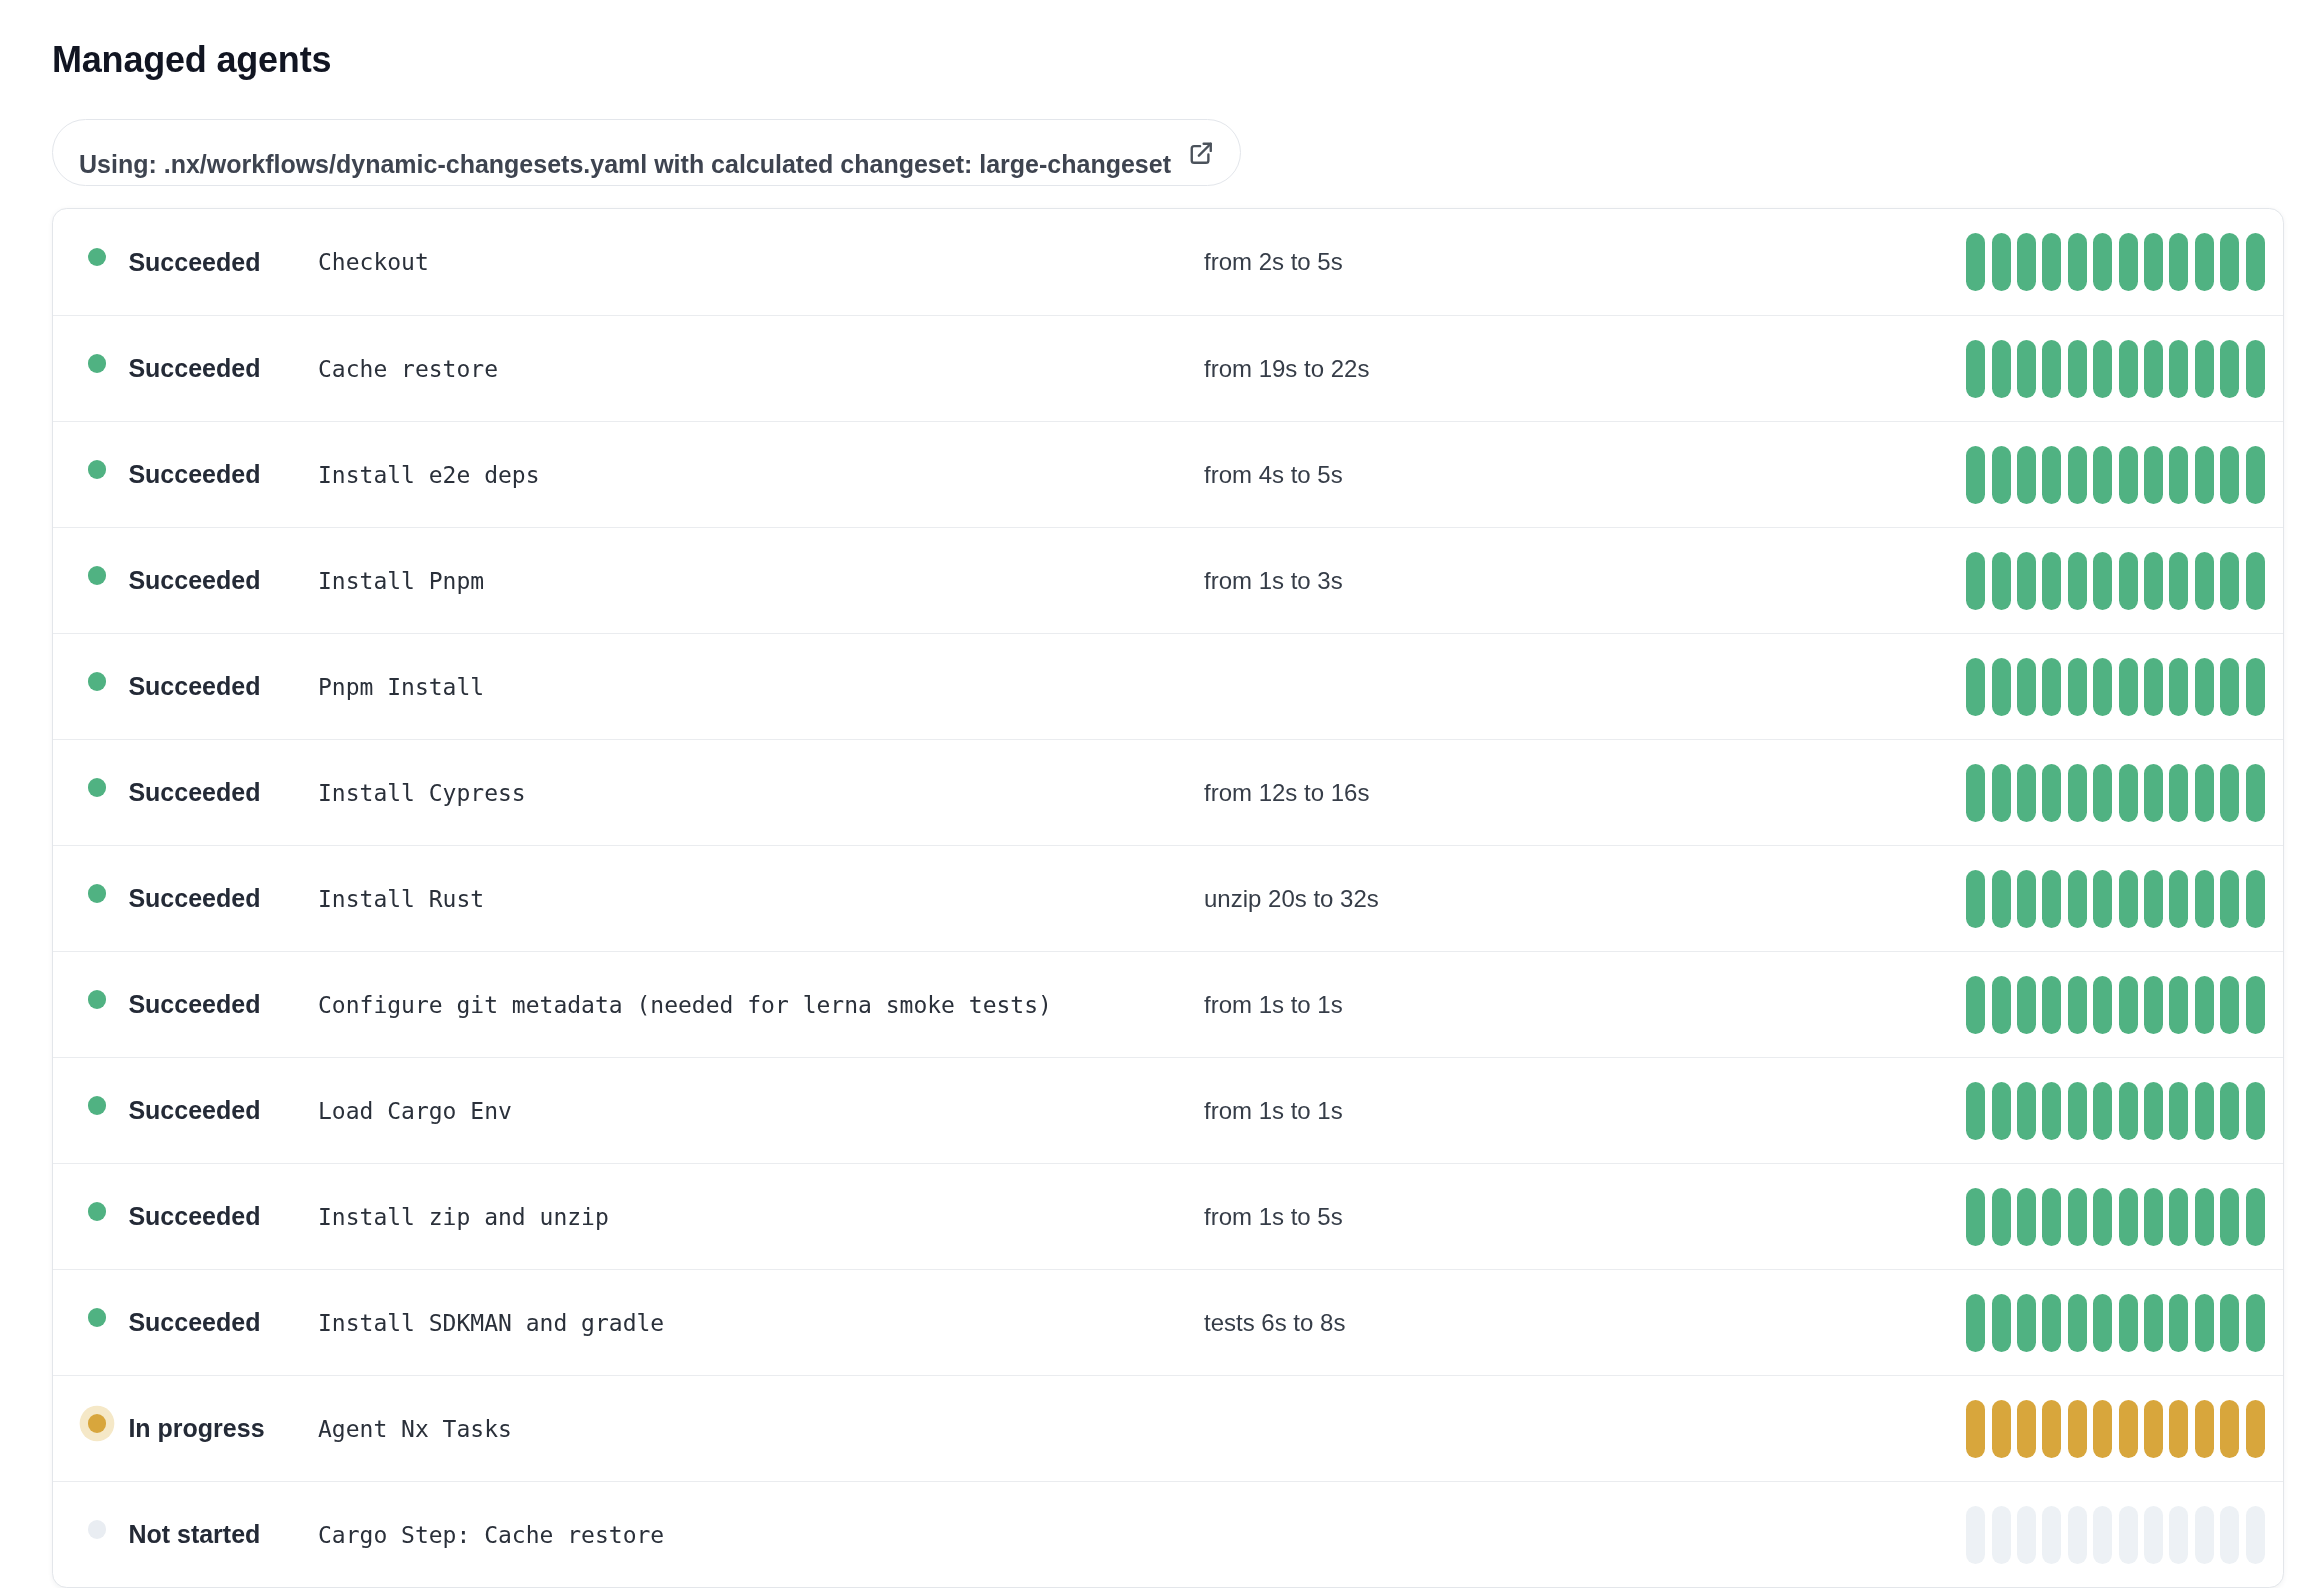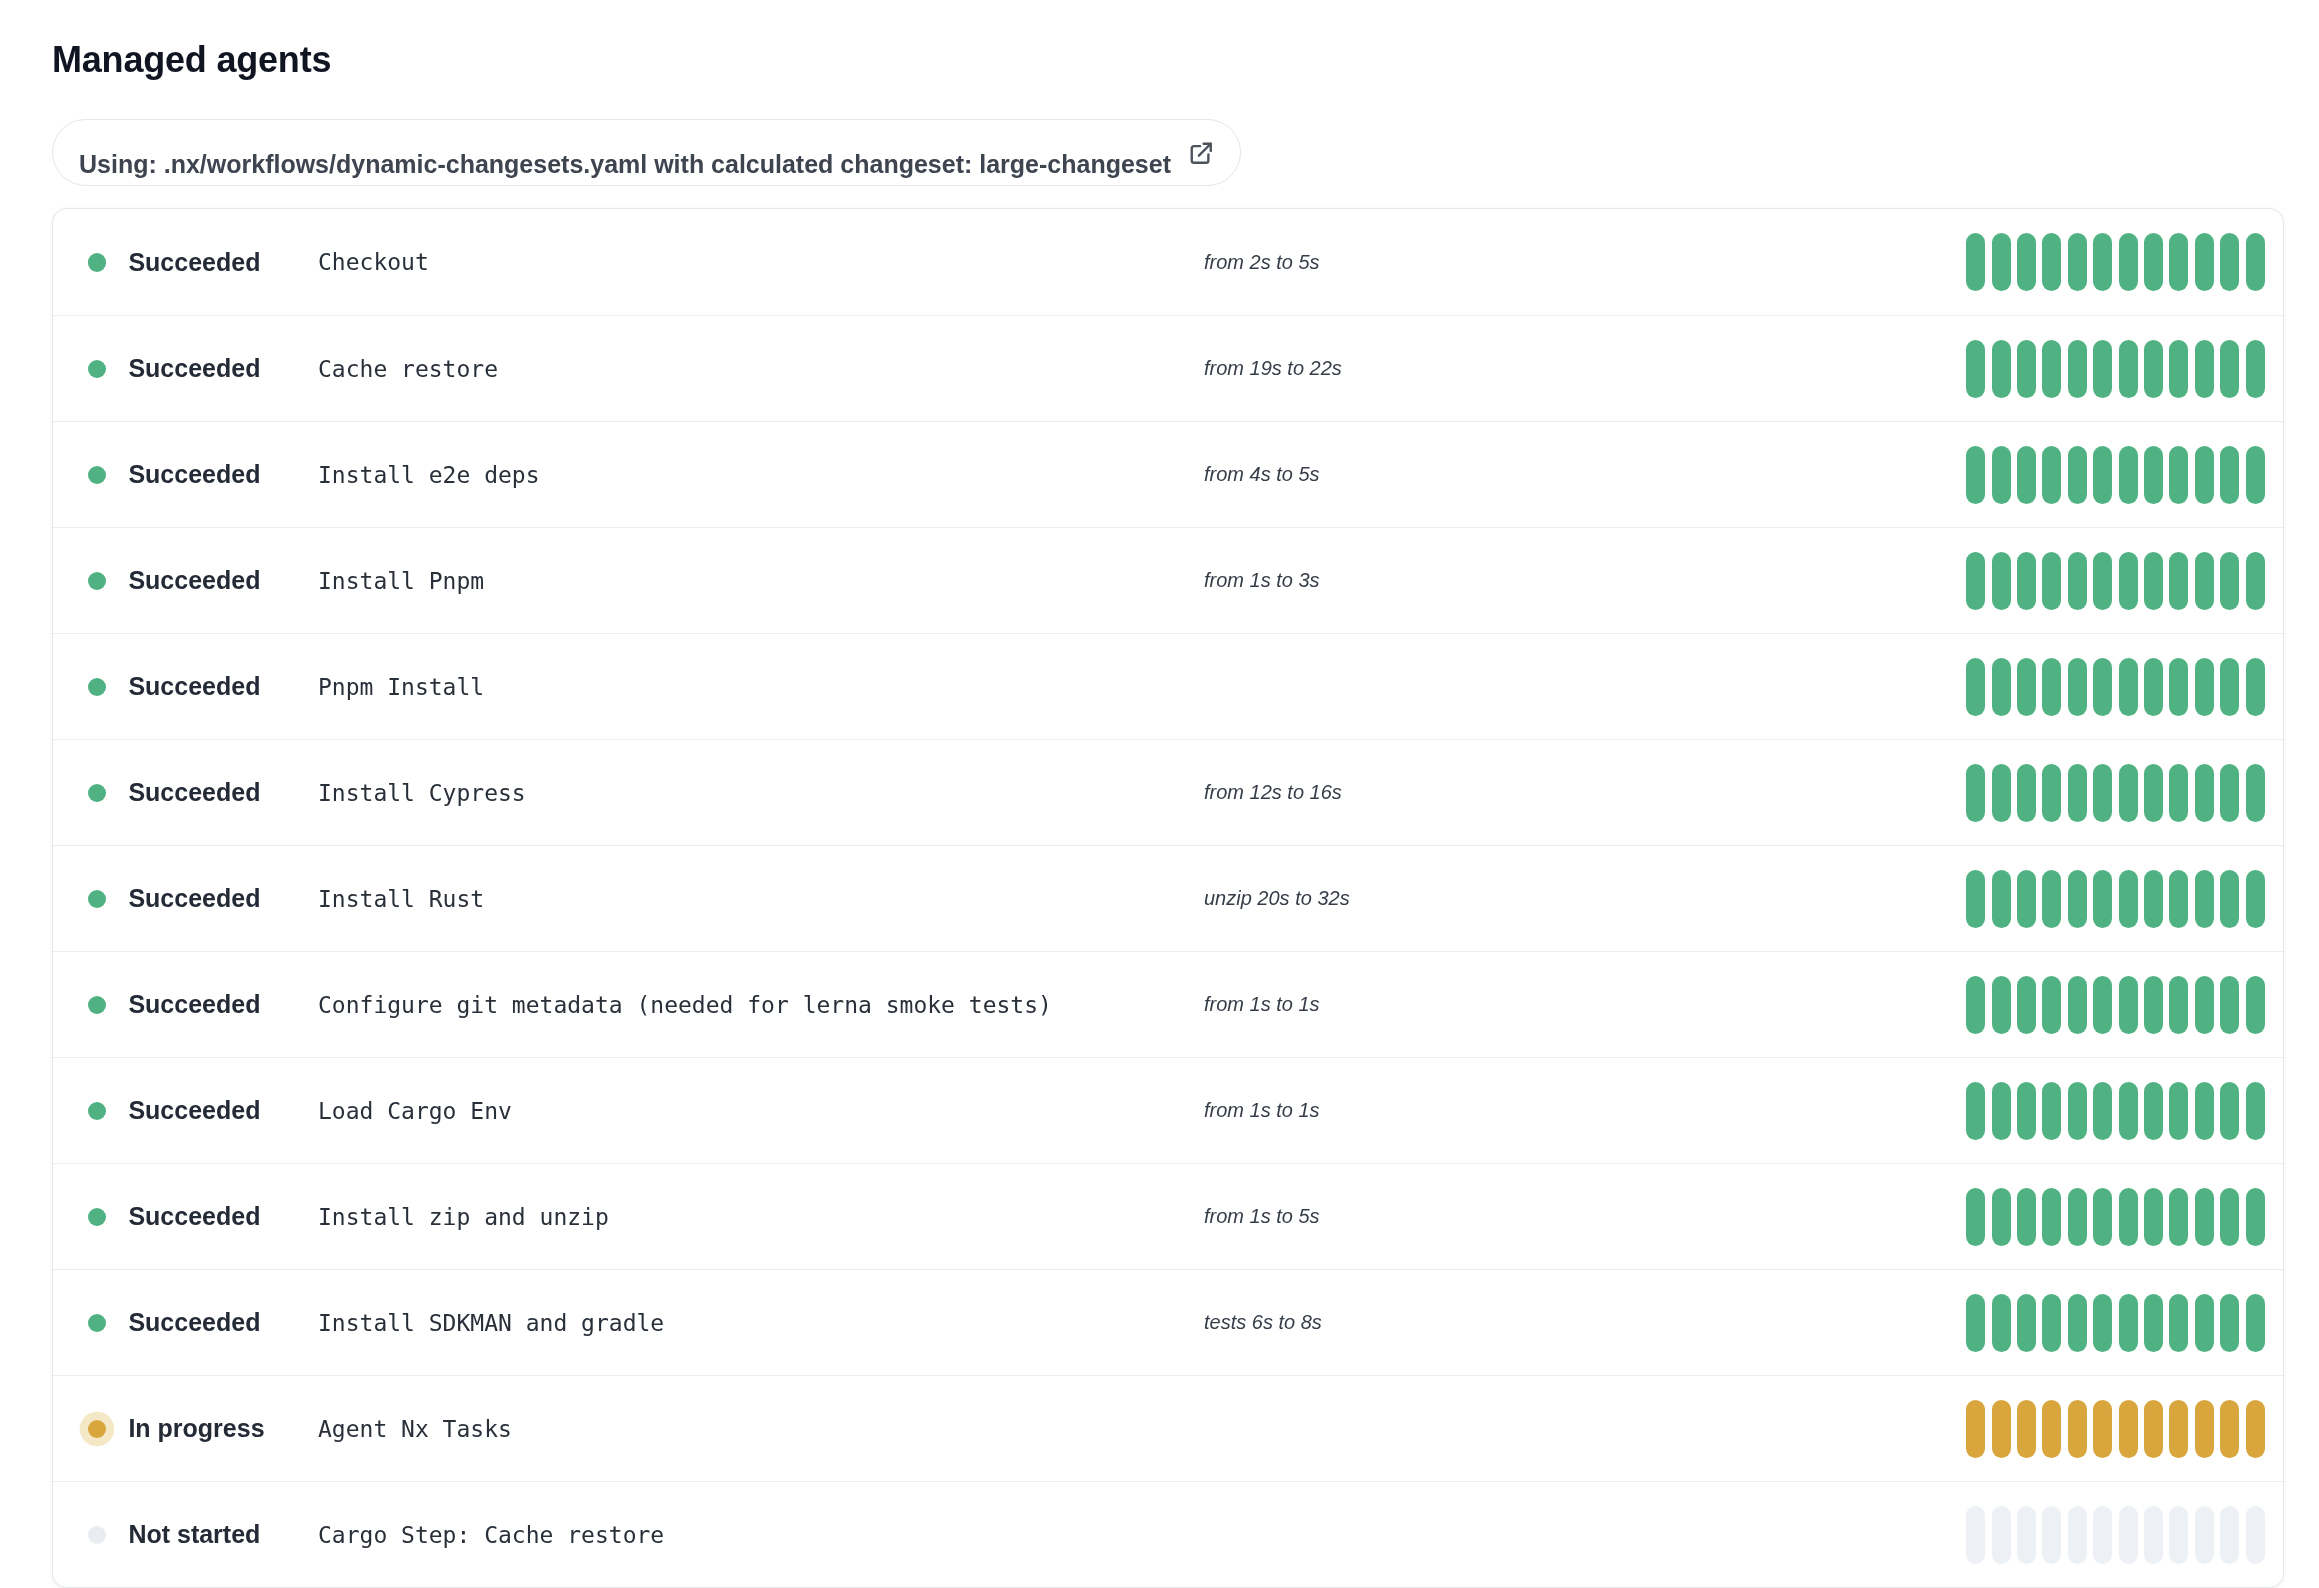--- a/index.html
+++ b/index.html
@@ -65,21 +65,20 @@
     display: grid;
     grid-template-columns: 230px 886px 1fr auto;
     align-items: center;
     padding: 0 18.4px 0 35px;
   }
   .row:not(:first-child) {
     border-top: 1.8px solid var(--row-border, #eaecef);
   }
   .status-cell {
     display: flex;
-    align-items: center;
     gap: 22px;
   }
   .dot {
     width: 18.4px;
     height: 18.4px;
     border-radius: 50%;
     flex: none;
   }
   .row.succeeded .dot { background: var(--success, #50b282); }
   .row.in-progress .dot {
@@ -93,22 +92,21 @@
     color: var(--text-primary, #242a36);
     white-space: nowrap;
   }
   .step {
     font-family: "DejaVu Sans Mono", monospace;
     font-size: 23px;
     color: var(--text-mono, #2a303a);
     white-space: nowrap;
   }
   .duration {
-    font-size: 20px;
-    font-style: italic;
+    font-size: 24px;
     color: var(--text-duration, #363d48);
     white-space: nowrap;
   }
   .pills {
     display: flex;
     gap: 6.4px;
     justify-self: end;
   }
   .pill {
     width: 19px;

